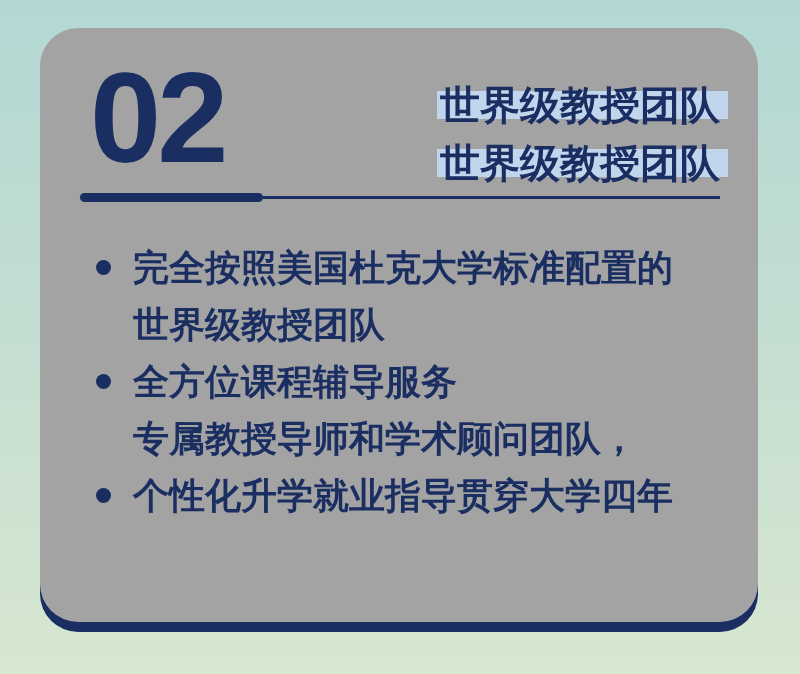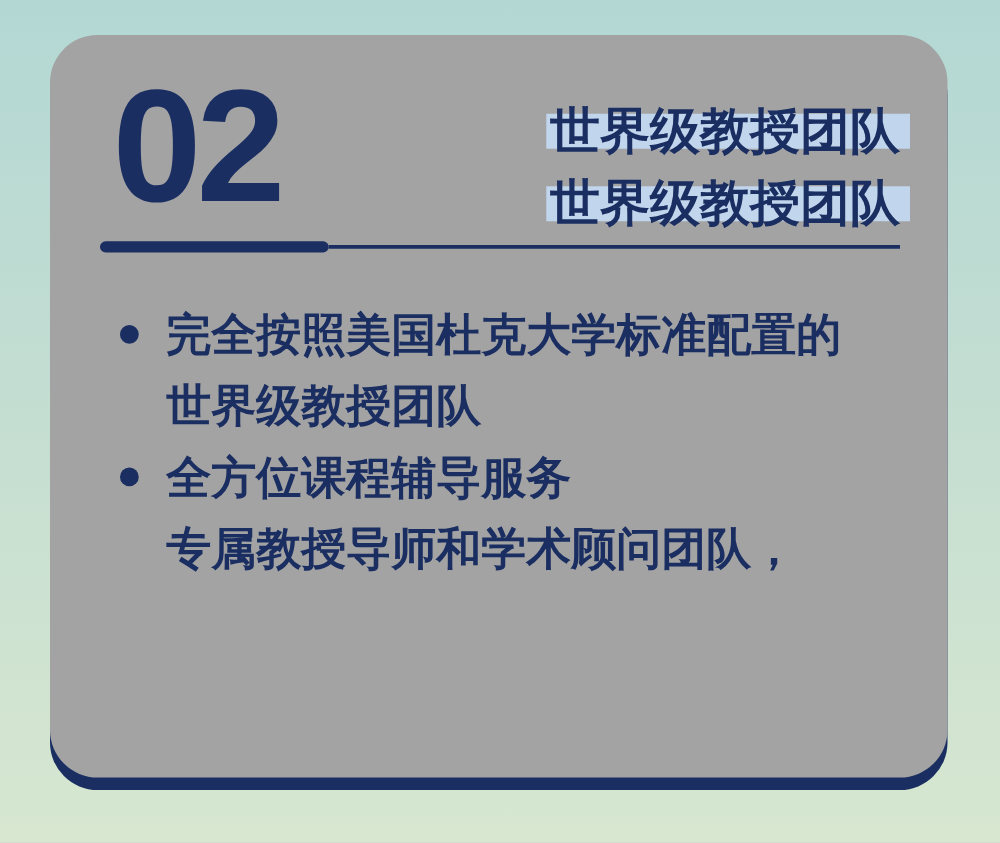--- a/index.html
+++ b/index.html
@@ -155,15 +155,21 @@
 
 
     <div class="li">
       <span class="dot"></span>
       <div class="li-lines">
         <div class="li-line">全方位课程辅导服务</div>
         <div class="li-line">专属教授导师和学术顾问团队，</div>
       </div>
     </div>
 
+    <div class="li">
+      <span class="dot"></span>
+      <div class="li-lines">
+        <div class="li-line">个性化升学就业指导贯穿大学四年</div>
+      </div>
+    </div>
 
   </div>
 </div>
 
 </body></html>

